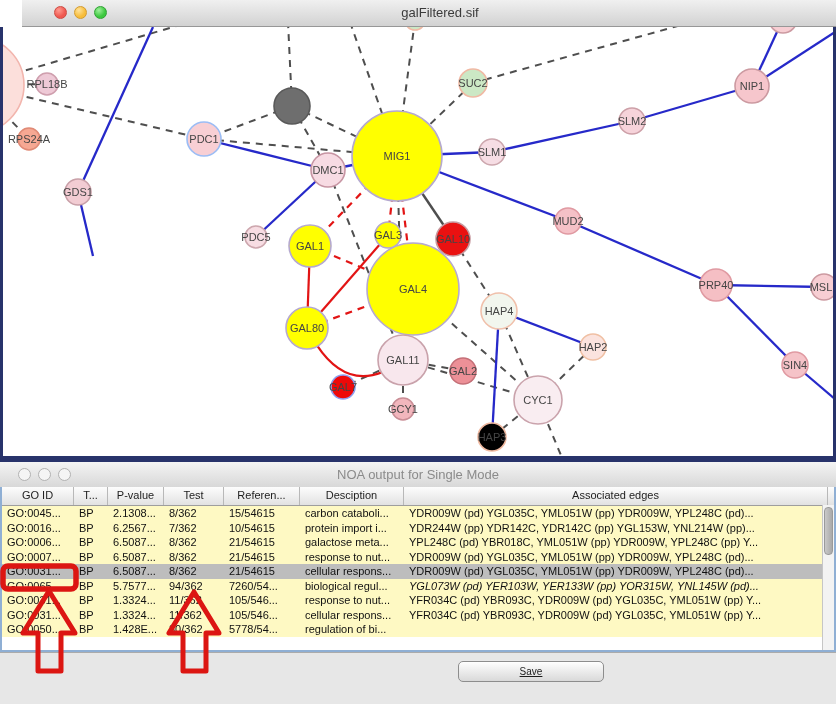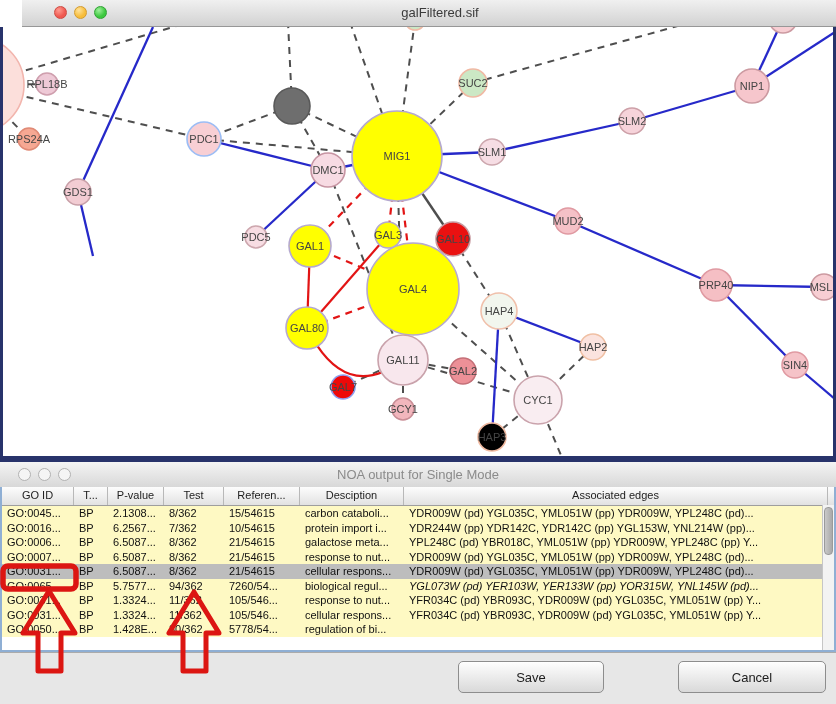--- a/index.html
+++ b/index.html
@@ -39,25 +39,25 @@
   .tr{display:flex;height:14.5px;line-height:14.5px;font-size:11px;color:#111;}
   .tr.selected{background:#bdbdbd;}
   .td{box-sizing:border-box;padding-left:5px;white-space:nowrap;overflow:hidden;}
   .vscroll{position:absolute;right:0;top:18px;bottom:0;width:11px;
     background:#f3f3f3;border-left:1px solid #c6c6c6;}
   .vthumb{position:absolute;left:1px;top:2px;width:7px;height:46px;border-radius:4px;
     background:linear-gradient(90deg,#c9c9c9,#a9a9a9);border:1px solid #9a9a9a;}
 
   .footer{position:absolute;left:0;top:190px;width:836px;height:52px;
     background:#e7e7e7;border-top:1px solid #ababab;}
-  .btn{position:absolute;top:8px;height:32px;box-sizing:border-box;
+  .btn{position:absolute;top:8px;height:21px;box-sizing:border-box;
     border:1px solid #8d8d8d;border-radius:5px;
     background:linear-gradient(#fefefe,#d9d9d9);
-    font-family:"Liberation Sans",sans-serif;font-size:13px;color:#1c1c1c;
-    box-shadow:0 1px 0 rgba(255,255,255,.6) inset;}
+    font-family:"Liberation Sans",sans-serif;font-size:10px;color:#1c1c1c;
+    box-shadow:0 1px 0 rgba(255,255,255,.6) inset;text-decoration:underline;}
   .btn.save{left:458px;width:146px;}
   .btn.cancel{left:678px;width:148px;}
 
   .annot{position:absolute;left:0;top:0;pointer-events:none;z-index:50;}
 </style>
 </head>
 <body>
 
 <div class="win-top">
   <div class="titlebar">
@@ -289,21 +289,20 @@
           <div class="td" style="width: 104px;">regulation of bi...</div>
         </div>
       </div>
     <div class="vscroll">
       <div class="vthumb"></div>
     </div>
   </div>
 
   <div class="footer">
     <button class="btn save">Save</button>
-    <button class="btn cancel">Cancel</button>
   </div>
 </div>
 
 <svg class="annot" width="836" height="704" viewBox="0 0 836 704" fill="none" stroke-linejoin="round" stroke-linecap="round" style="color: rgb(220, 22, 18);">
   <rect x="3" y="566" width="73" height="23" rx="5" stroke="currentColor" stroke-width="5.5"></rect>
   <path d="M49,591 L23,633 L38,633 L38,671 L61,671 L61,633 L75,633 Z" stroke="currentColor" stroke-width="5"></path>
   <path d="M194,592 L169,633 L183,633 L183,671 L206,671 L206,633 L219,633 Z" stroke="currentColor" stroke-width="5"></path>
 </svg>
 
 </body></html>

